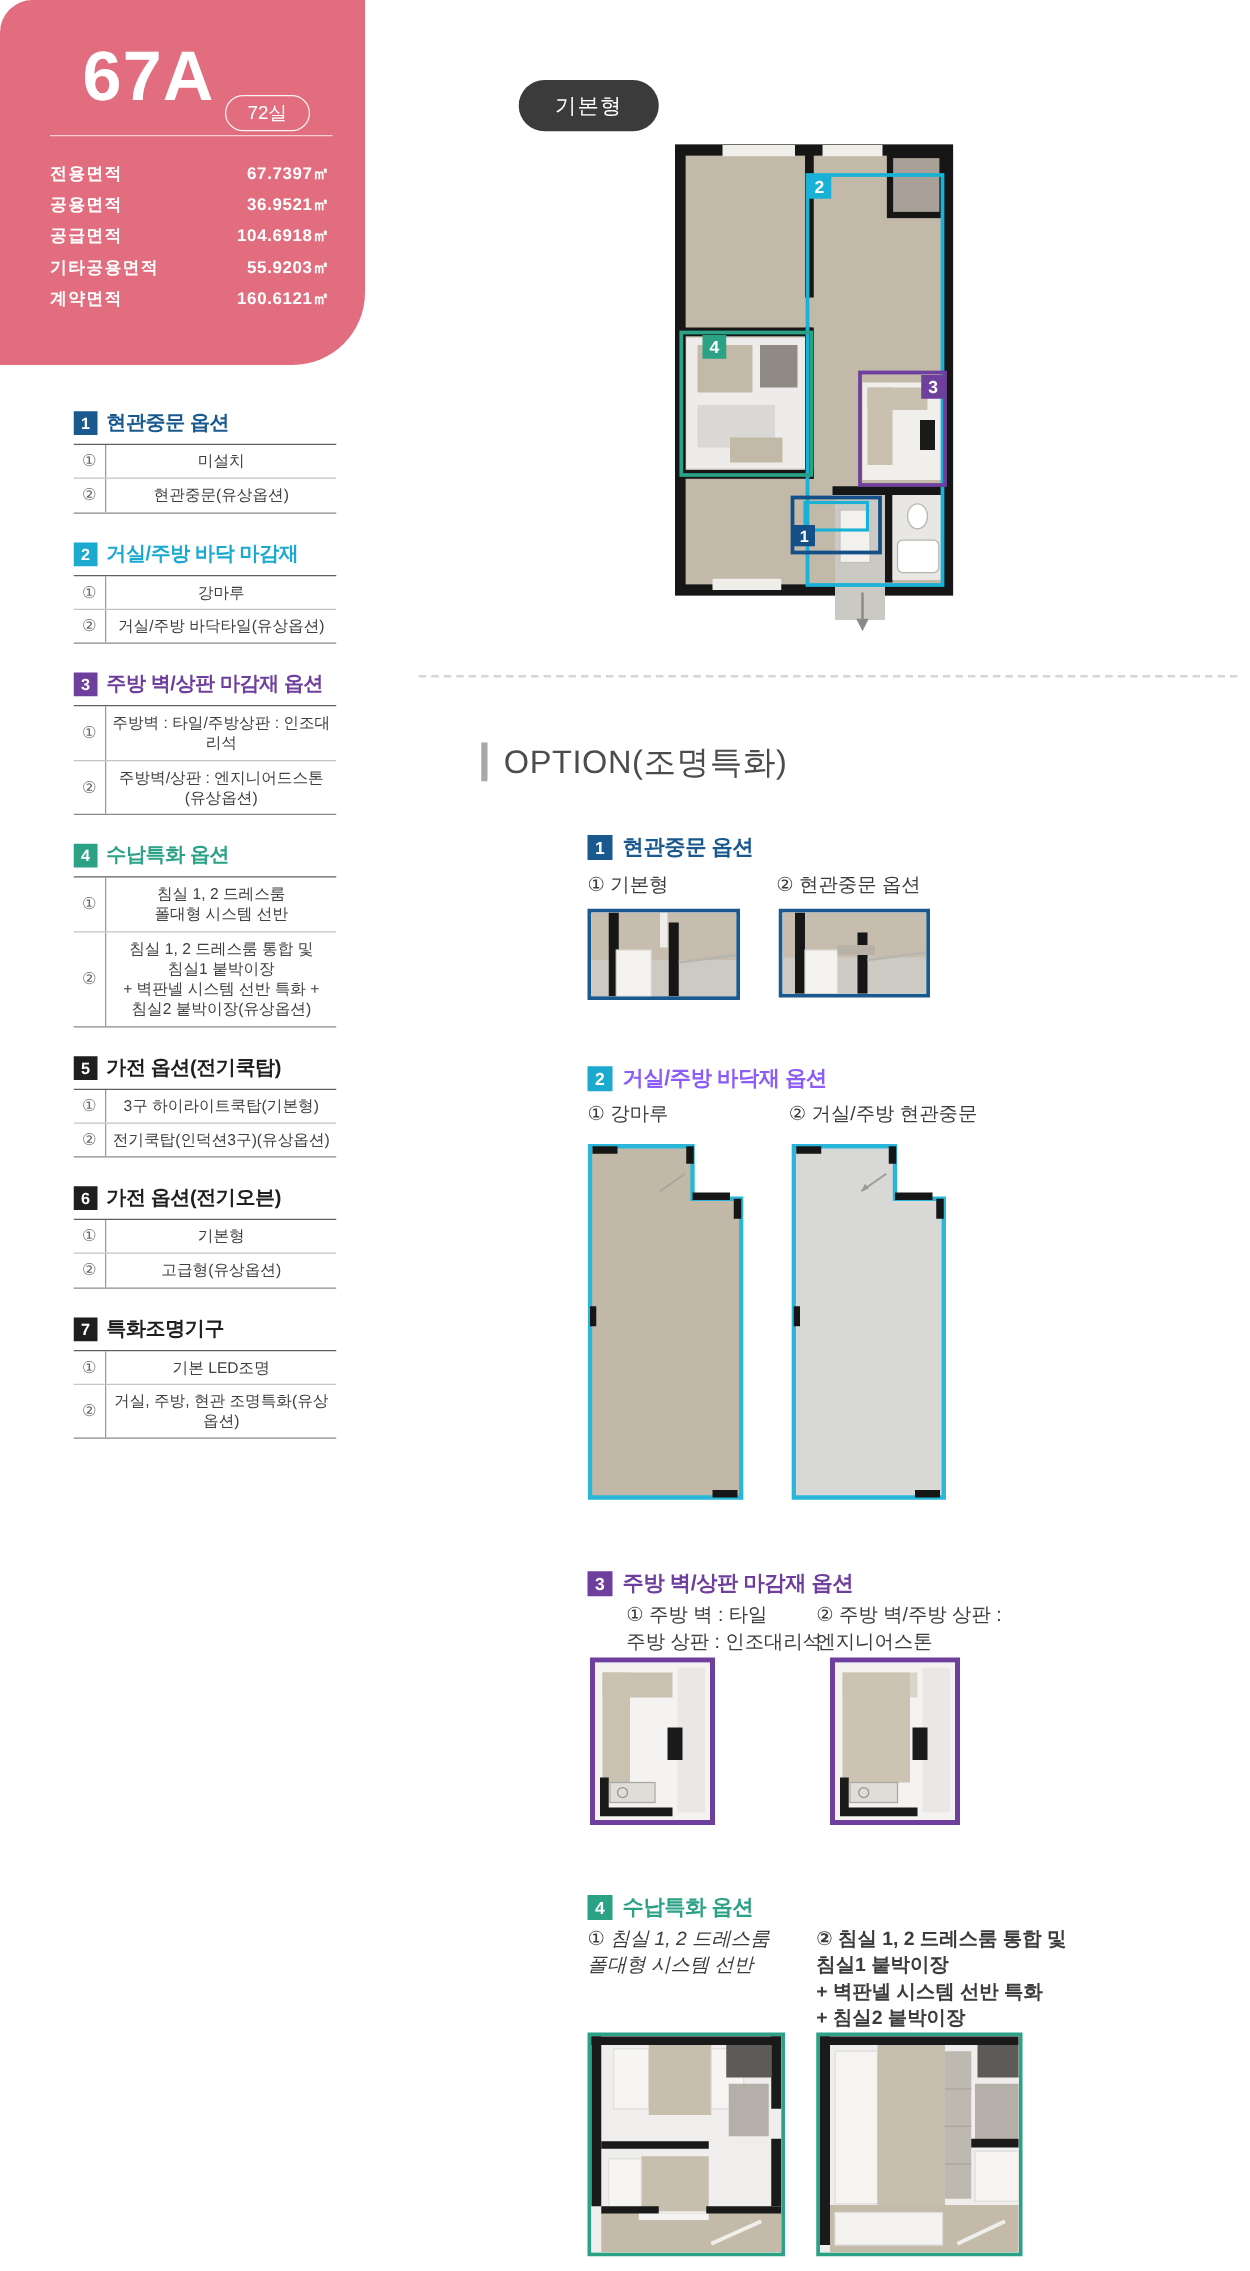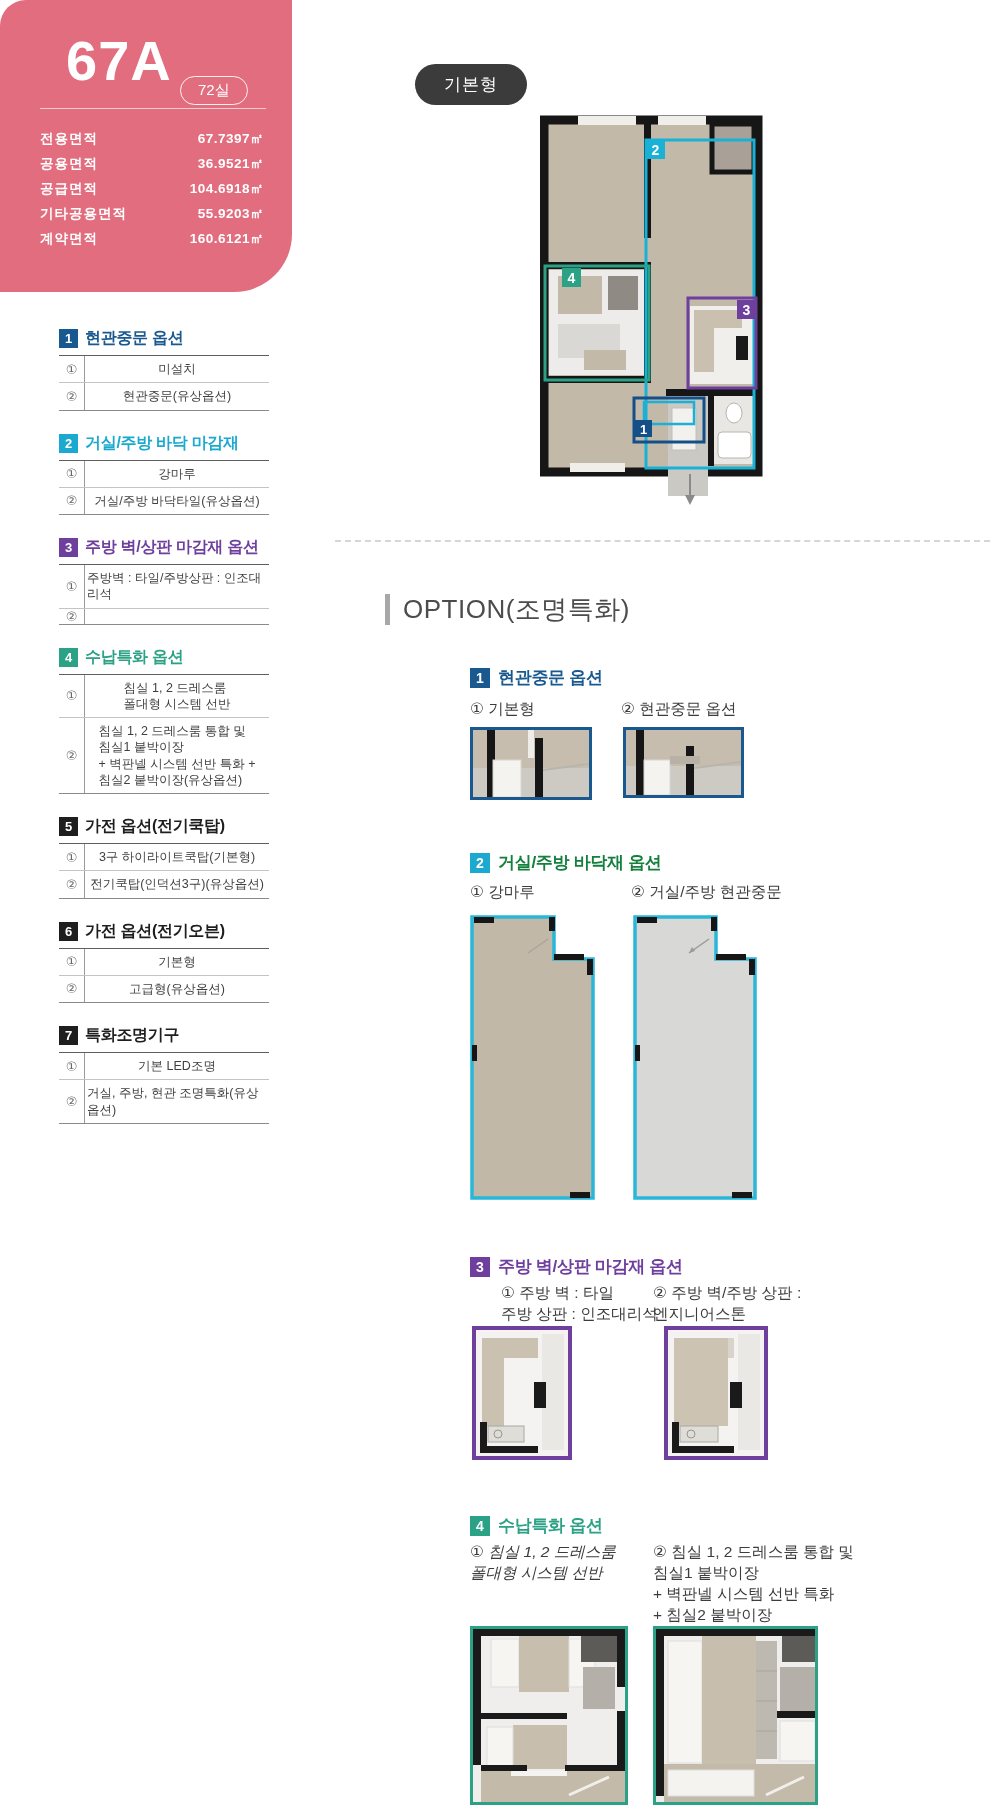--- a/index.html
+++ b/index.html
@@ -24,21 +24,21 @@
   .opt-table { margin-bottom:22px; }
   .opt-head { display:flex; align-items:center; margin-bottom:6px; }
   .num-badge { display:inline-flex; width:19px; height:19px; align-items:center; justify-content:center;
     color:#fff; font-size:13px; font-weight:bold; margin-right:7px; flex:0 0 19px; }
   .opt-title { font-size:16px; font-weight:bold; letter-spacing:-0.3px; white-space:nowrap; }
   .opt-rows { border-top:1.5px solid #5f5f5f; border-bottom:1.5px solid #8a8a8a; }
   .opt-row { display:flex; align-items:stretch; }
   .opt-row + .opt-row { border-top:1px solid #c4c4c4; }
   .row-no { flex:0 0 26px; display:flex; align-items:center; justify-content:center;
     border-right:1px solid #9a9a9a; color:#6a6a6a; font-size:13px; }
-  .row-val { flex:1; padding:5px 2px; font-size:12.5px; color:#3f3f3f;
+  .row-val { flex:1; text-align:center; padding:5px 2px; font-size:12.5px; color:#3f3f3f;
     white-space:pre-line; line-height:1.3; display:flex; align-items:center; justify-content:center; }
 
   
   .plan-pill { position:absolute; left:415px; top:64px; width:112px; height:41px; background:#3b3b3b;
     border-radius:999px; color:#fff; font-size:17px; display:flex; align-items:center; justify-content:center; letter-spacing:1px; }
   .plan-svg { position:absolute; left:540px; top:112px; }
 
   .dash-divider { position:absolute; left:335px; top:540px; width:655px; border-top:2px dashed #d6d6d6; }
 
   .option-heading { position:absolute; left:385px; top:592px; display:flex; align-items:center; }
@@ -129,20 +129,22 @@
         <span class="num-badge" style="background-color: rgb(111, 63, 158);">3</span>
         <span class="opt-title" style="color: rgb(111, 63, 158);">주방 벽/상판 마감재 옵션</span>
       </div>
       <div class="opt-rows">
         <div class="opt-row">
           <span class="row-no">①</span>
           <span class="row-val">주방벽 : 타일/주방상판 : 인조대리석</span>
         </div>
         <div class="opt-row">
           <span class="row-no">②</span>
+          <span class="row-val">주방벽/상판 : 엔지니어드스톤
+(유상옵션)</span>
         </div>
       </div>
     </div>
 
     <div class="opt-table">
       <div class="opt-head">
         <span class="num-badge" style="background-color: rgb(43, 161, 134);">4</span>
         <span class="opt-title" style="color: rgb(43, 161, 134);">수납특화 옵션</span>
       </div>
       <div class="opt-rows">
@@ -301,21 +303,21 @@
       <rect x="10" y="0" width="8" height="65" fill="#161616"></rect>
       <rect x="60" y="16" width="8" height="49" fill="#161616"></rect>
       <rect x="18" y="30" width="26" height="35" fill="#f4f3f0" stroke="#d8d6d0"></rect>
       <rect x="44" y="26" width="30" height="8" fill="#b8b2a6"></rect>
       <line x1="68" y1="38" x2="115" y2="32" stroke="#b8b5ae" stroke-width="2"></line>
     </svg>
   </div>
 
   <div class="sec-head" style="left:470px; top:851px;">
     <span class="num-badge" style="background-color: rgb(28, 169, 207);">2</span>
-    <span class="sec-title" style="color: #15803d;">거실/주방 바닥재 옵션</span>
+    <span class="sec-title" style="color: #8b5cf6;">거실/주방 바닥재 옵션</span>
   </div>
   <div class="sec-label" style="left:470px; top:882px;">① 강마루</div>
   <div class="sec-label" style="left:631px; top:882px;">② 거실/주방 현관중문</div>
   <div class="figure" style="left:470px; top:915px;">
     <svg width="125" height="285" viewBox="0 0 125 285">
       <polygon points="2,2 84,2 84,44 123,44 123,283 2,283" fill="#c1b8a7" stroke="#29b6d8" stroke-width="3.5"></polygon>
       <rect x="4" y="2" width="20" height="6" fill="#161616"></rect>
       <rect x="79" y="2" width="6" height="14" fill="#161616"></rect>
       <rect x="84" y="39" width="30" height="6" fill="#161616"></rect>
       <rect x="117" y="44" width="6" height="16" fill="#161616"></rect>
@@ -372,21 +374,21 @@
       <circle cx="23" cy="104" r="4" fill="none" stroke="#999690"></circle>
     </svg>
   </div>
 
   <div class="sec-head" style="left:470px; top:1514px;">
     <span class="num-badge" style="background-color: rgb(43, 161, 134);">4</span>
     <span class="sec-title" style="color: rgb(43, 161, 134);">수납특화 옵션</span>
   </div>
   <div class="sec-label" style="left:470px; top:1542px;font-style:italic;">① 침실 1, 2 드레스룸
 폴대형 시스템 선반</div>
-  <div class="sec-label" style="left:653px; top:1542px;">② 침실 1, 2 드레스룸 통합 및
+  <div class="sec-label" style="left:653px; top:1542px;font-weight:bold;">② 침실 1, 2 드레스룸 통합 및
 침실1 붙박이장
 + 벽판넬 시스템 선반 특화
 + 침실2 붙박이장</div>
   <div class="figure b-green" style="left:470px; top:1626px;">
     <svg width="152" height="173" viewBox="0 0 152 173">
       <rect x="0" y="0" width="152" height="173" fill="#efeeec"></rect>
       <rect x="0" y="0" width="152" height="7" fill="#1a1a1a"></rect>
       <rect x="0" y="0" width="8" height="136" fill="#1a1a1a"></rect>
       <rect x="144" y="0" width="8" height="58" fill="#1a1a1a"></rect>
       <rect x="144" y="82" width="8" height="54" fill="#1a1a1a"></rect>

